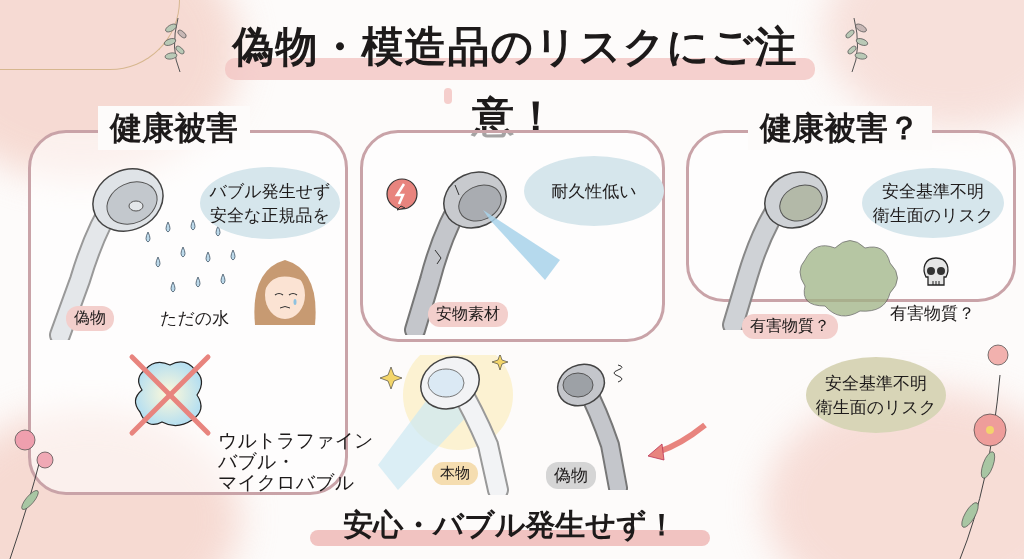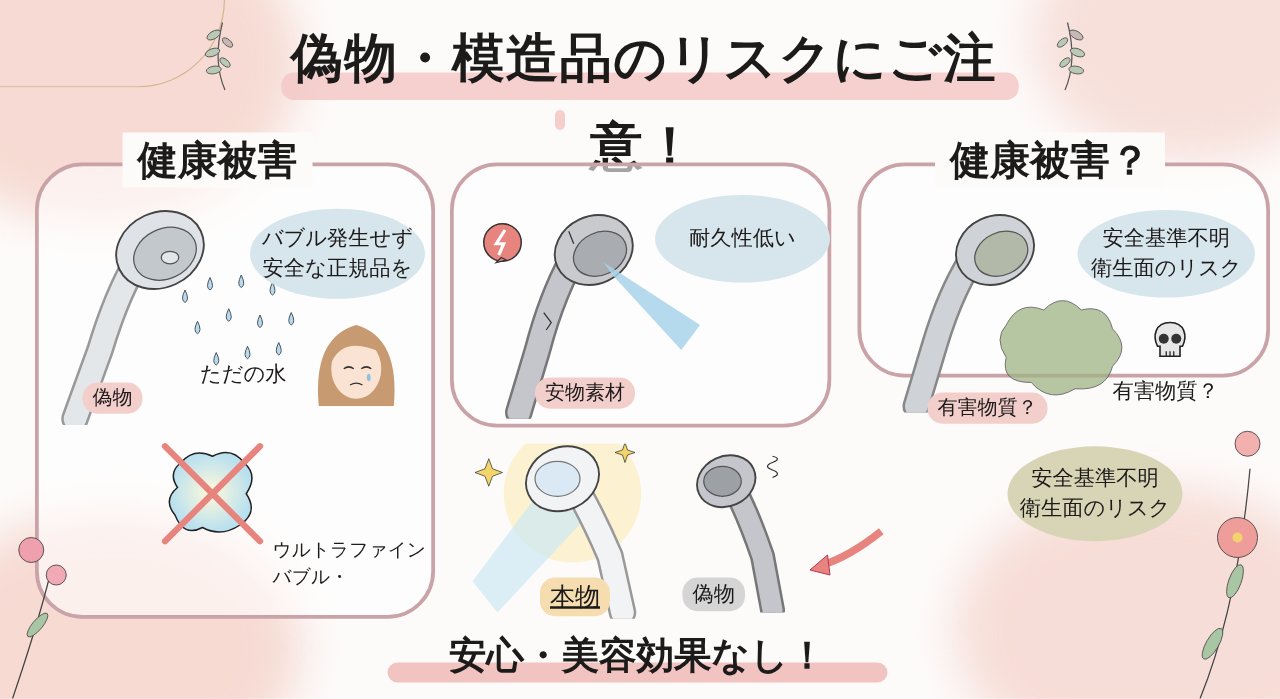--- a/index.html
+++ b/index.html
@@ -41,21 +41,21 @@
   .bubble { position: absolute; border-radius: 50%; text-align: center; font-size: 17px; line-height: 24px; display: flex; align-items: center; justify-content: center; flex-direction: column; }
   .bubble.blue { background: #d6e6ec; }
   .bubble.olive { background: #d8d5b7; }
   .b1 { left: 200px; top: 167px; width: 140px; height: 72px; }
   .b2 { left: 524px; top: 156px; width: 140px; height: 70px; }
   .b3 { left: 862px; top: 168px; width: 142px; height: 70px; }
   .b4 { left: 806px; top: 357px; width: 140px; height: 76px; }
 
   .tag { position: absolute; font-size: 16px; padding: 2px 8px; border-radius: 12px; }
   .tag.pink { background: #f3cfcc; }
-  .tag.gold { background: #f5ddb0; font-size: 20px; text-decoration: underline; }
+  .tag.gold { background: #f5ddb0; font-size: 15px; }
   .tag.grey { background: #d5d5d5; font-size: 17px; }
   .plain { position: absolute; font-size: 17px; line-height: 22px; }
 
   .showerhead { position: absolute; }
   .footer-wrap { position: absolute; left: 300px; top: 505px; width: 420px; height: 45px; text-align: center; }
   .footer-hl { position: absolute; left: 10px; right: 10px; bottom: 4px; height: 16px; background: #f1c3c1; border-radius: 8px; }
   .footer { position: relative; font-size: 30px; font-weight: bold; line-height: 40px; }
 </style>
 </head>
 <body>
@@ -130,35 +130,36 @@
   <path d="M20 40 Q30 18 60 32 Q55 20 40 18 Q22 22 20 40z" fill="#c79a72"></path>
   <path d="M30 45 q4 -3 8 0 M44 45 q4 -3 8 0" stroke="#333" fill="none" stroke-width="1.2"></path>
   <path d="M35 58 q5 -3 10 0" stroke="#333" fill="none" stroke-width="1"></path>
   <ellipse cx="50" cy="52" rx="1.5" ry="3" fill="#8ec2e0"></ellipse>
 </svg>
 <div class="bubble blue b1">
   <div>バブル発生せず</div>
   <div>安全な正規品を</div>
 </div>
 <div class="tag pink" style="left:66px;top:306px">偽物</div>
-<div class="plain" style="left:160px;top:289px">ただの水</div>
+<div class="plain" style="left:160px;top:307px">ただの水</div>
 <svg style="position:absolute;left:120px;top:345px;width:100px;height:100px" viewBox="0 0 100 100">
   <defs>
       <radialGradient id="bg1">
         <stop offset="0" stop-color="#fff9d9"></stop>
         <stop offset="1" stop-color="#b8e0f0"></stop>
       </radialGradient>
     </defs>
   <path d="M25 25 q10 -12 25 -5 q15 -8 25 5 q12 10 2 25 q10 15 -5 25 q-15 10 -30 2 q-15 8 -22 -10 q-10 -12 2 -22 q-8 -12 3 -20z" fill="url(#bg1)" stroke="#222" stroke-width="1.2"></path>
   <line x1="12" y1="12" x2="88" y2="88" stroke="#e8847e" stroke-width="5" stroke-linecap="round"></line>
   <line x1="88" y1="12" x2="12" y2="88" stroke="#e8847e" stroke-width="5" stroke-linecap="round"></line>
 </svg>
-<div class="plain" style="left:218px;top:430px;font-size:15px;line-height:21px">
+<div class="plain" style="left:218px;top:430px;font-size:19px;line-height:21px">
   <div>ウルトラファイン</div>
   <div>バブル・</div>
+  <div>マイクロバブル</div>
 </div>
 
 <svg style="position:absolute;left:383px;top:176px;width:40px;height:40px" viewBox="0 0 40 40">
   <circle cx="19" cy="18" r="15" fill="#e8847e" stroke="#333" stroke-width="1.2"></circle>
   <path d="M14 34 L18 30 L22 32z" fill="#e8847e" stroke="#333" stroke-width="1"></path>
   <path d="M21 8 L14 19 L20 19 L16 28" stroke="#fff" stroke-width="2.5" fill="none"></path>
 </svg>
 <svg class="showerhead" style="left:395px;top:170px;width:170px;height:165px" viewBox="0 0 170 165">
   <path d="M20 160 L35 110 Q48 60 70 25" stroke="#777" stroke-width="22" fill="none" stroke-linecap="round"></path>
   <path d="M20 160 L35 110 Q48 60 70 25" stroke="#c4c6cb" stroke-width="18" fill="none" stroke-linecap="round"></path>
@@ -217,21 +218,21 @@
   <path d="M70 128 L62 85 Q50 50 38 28" stroke="#c4c6cb" stroke-width="16" fill="none" stroke-linecap="round"></path>
   <ellipse cx="33" cy="25" rx="24" ry="20" fill="#c4c6cb" stroke="#444" stroke-width="1.5" transform="rotate(-25 33 25)"></ellipse>
   <ellipse cx="30" cy="25" rx="15" ry="12" fill="#9da1a6" stroke="#555" stroke-width="1"></ellipse>
   <path d="M70 5 q8 2 0 5 q-8 3 0 6 q8 3 0 6" stroke="#333" fill="none" stroke-width="1"></path>
 </svg>
 <div class="tag gold" style="left:432px;top:462px">本物</div>
 <div class="tag grey" style="left:546px;top:462px">偽物</div>
 
 <div class="footer-wrap">
   <div class="footer-hl"></div>
-  <div class="footer">安心・美容効果なし！</div>
+  <div class="footer">安心・バブル発生せず！</div>
 </div>
 
 <svg style="position:absolute;left:0;top:420px;width:90px;height:139px" viewBox="0 0 90 139">
   <path d="M10 139 Q30 80 40 40" stroke="#444" fill="none" stroke-width="1"></path>
   <ellipse cx="30" cy="80" rx="12" ry="4" fill="#a8c6a3" stroke="#444" stroke-width=".6" transform="rotate(-50 30 80)"></ellipse>
   <circle cx="25" cy="20" r="10" fill="#ef9fae" stroke="#444" stroke-width=".7"></circle>
   <circle cx="45" cy="40" r="8" fill="#f0a9b5" stroke="#444" stroke-width=".7"></circle>
 </svg>
 <svg style="position:absolute;left:940px;top:335px;width:84px;height:224px" viewBox="0 0 84 224">
   <path d="M20 224 Q50 150 60 40" stroke="#444" fill="none" stroke-width="1"></path>

